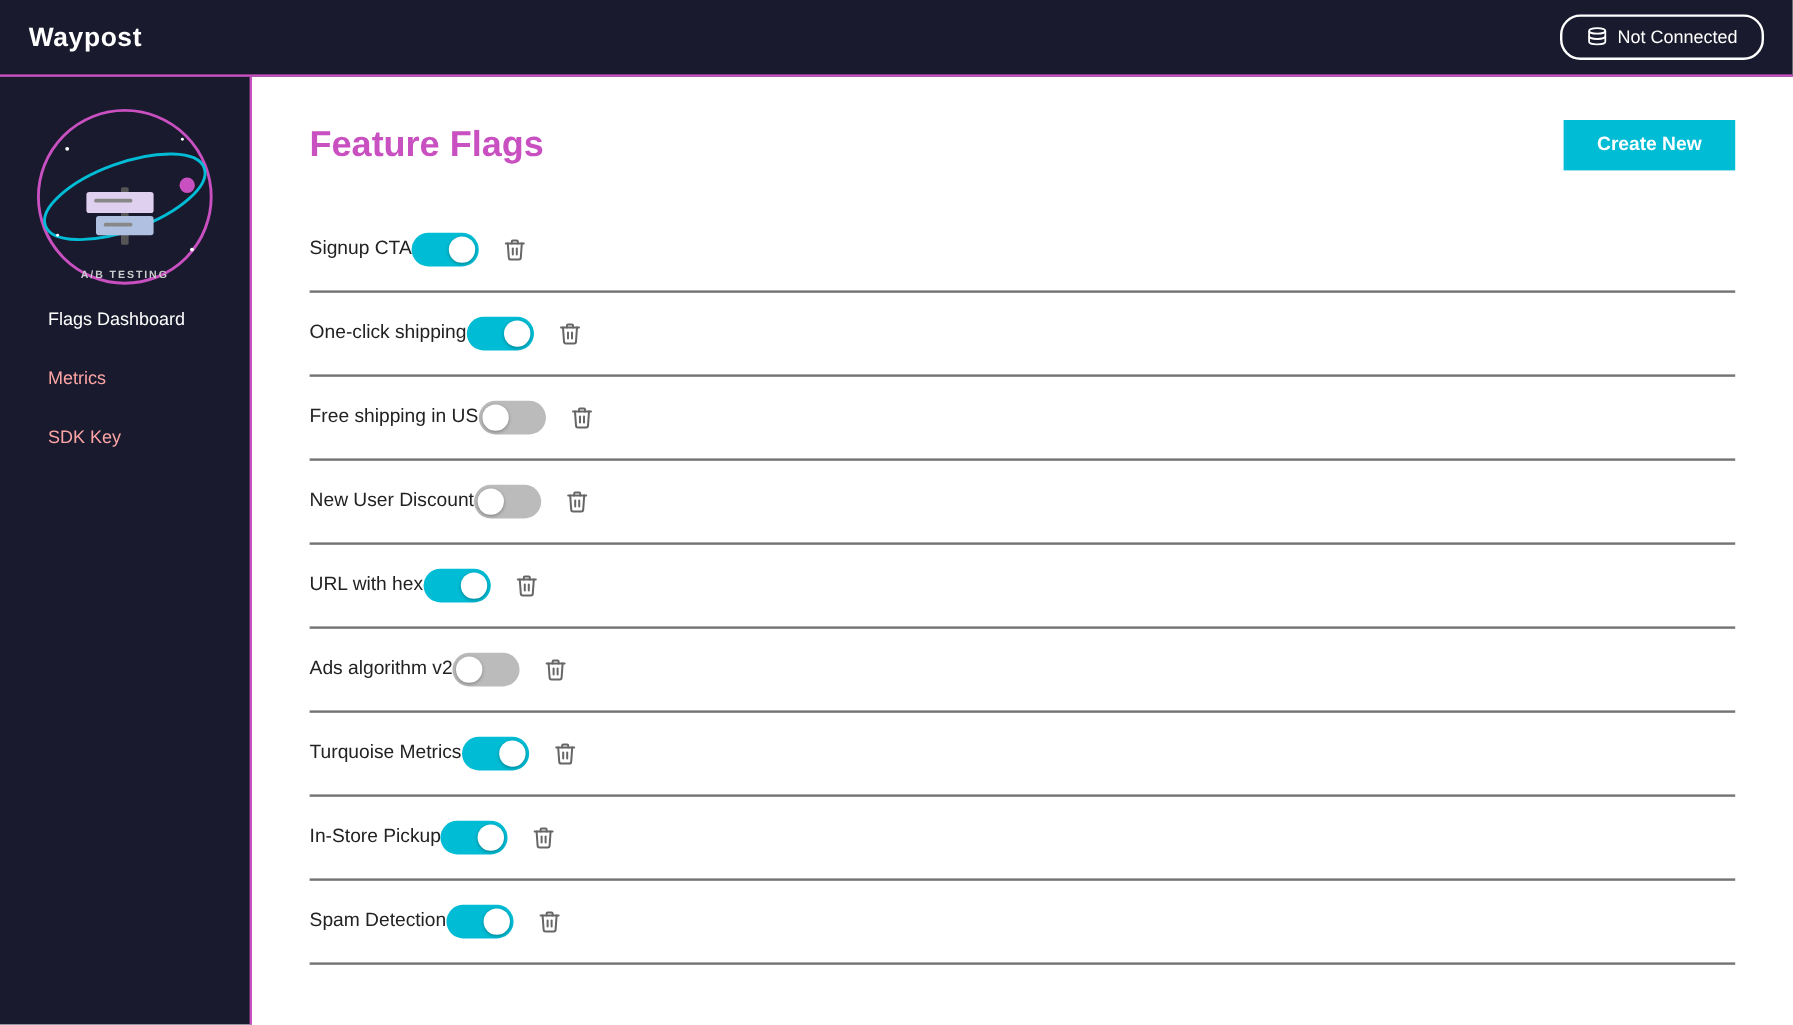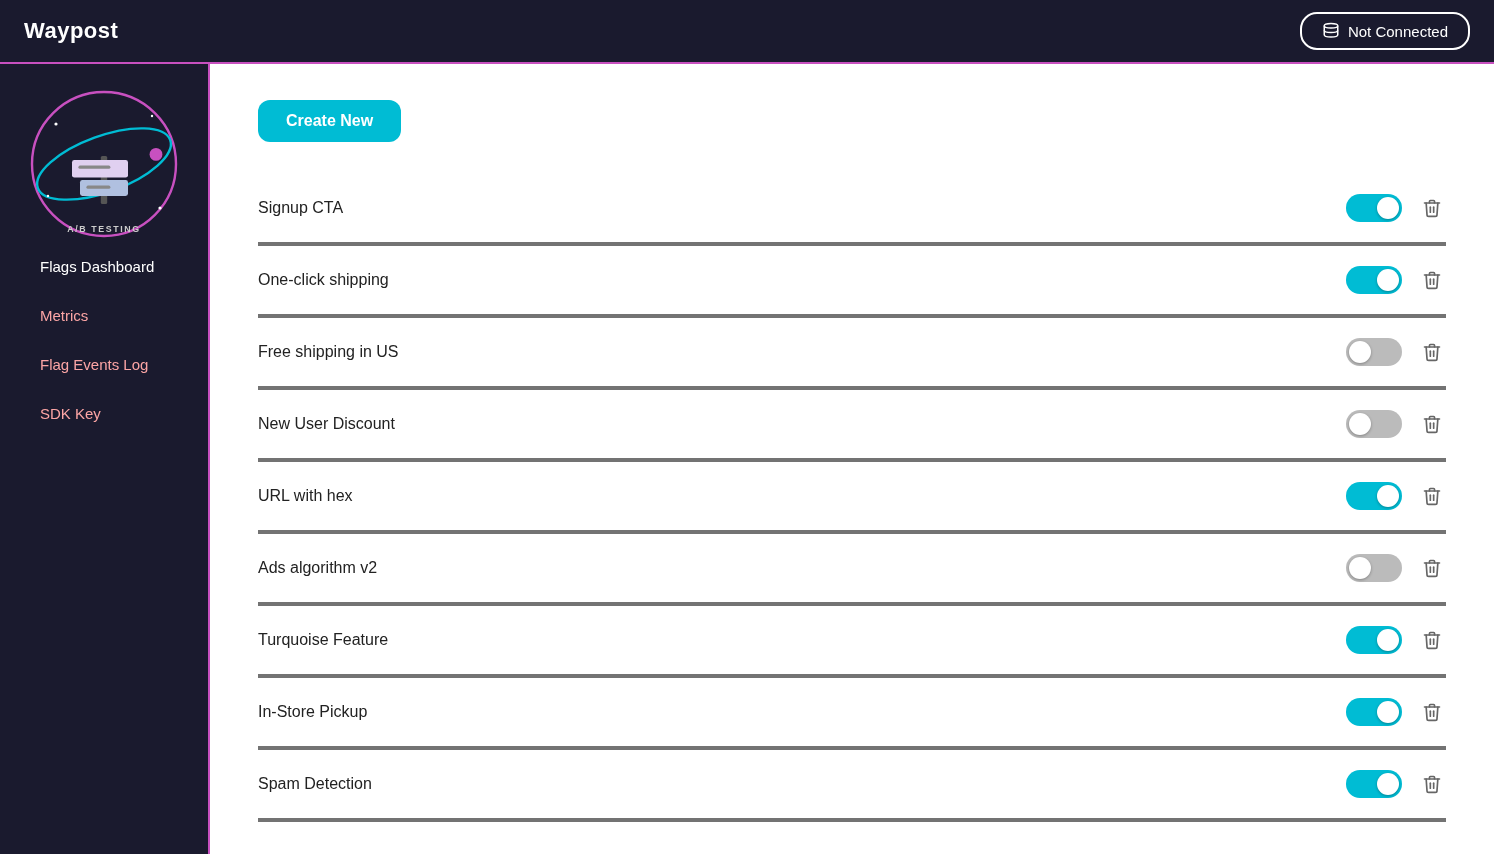--- a/index.html
+++ b/index.html
@@ -87,37 +87,37 @@
     }
     .page-title {
       color: #c850c0;
       font-size: 30px;
       font-weight: 600;
     }
     .create-new-btn {
       background: #00bcd4;
       color: #fff;
       border: none;
-      border-radius: 12px;
+      border-radius: 0;
       padding: 12px 28px;
       font-size: 16px;
       font-weight: 600;
       cursor: pointer;
     }
 
     
     .flag-list {
       width: 100%;
     }
     .flag-row {
       display: flex;
       align-items: center;
-      justify-content: space-between;
+      justify-content: flex-start;
       padding: 20px 0;
-      border-bottom: 4px solid #737373;
+      border-bottom: 2px solid #737373;
     }
     .flag-name {
       font-size: 16px;
       color: #222;
       font-weight: 400;
     }
     .flag-controls {
       display: flex;
       align-items: center;
       gap: 16px;
@@ -214,30 +214,28 @@
     </svg>
 
     <div class="sidebar-nav">
       <button class="sidebar-item active">
         <span>Flags Dashboard</span>
       </button>
       <button class="sidebar-item">
         <span>Metrics</span>
       </button>
       <button class="sidebar-item">
-        <span>Flag Events Log</span>
-      </button>
-      <button class="sidebar-item">
         <span>SDK Key</span>
       </button>
     </div>
   </nav>
 
   <main class="main">
     <div class="page-header">
+      <h1 class="page-title">Feature Flags</h1>
       <button class="create-new-btn">Create New</button>
     </div>
 
     <div class="flag-list" id="flag-list-container">
     <div class="flag-row">
           <span class="flag-name">Signup CTA</span>
           <div class="flag-controls">
             <label class="toggle"><input type="checkbox" checked="" style=""><div class="toggle-track on">
                 <div class="toggle-thumb"></div>
               </div></label>
@@ -331,21 +329,21 @@
       <polyline points="3 6 5 6 21 6"></polyline>
       <path d="M19 6l-1 14a2 2 0 0 1-2 2H8a2 2 0 0 1-2-2L5 6"></path>
       <path d="M10 11v6"></path>
       <path d="M14 11v6"></path>
       <path d="M9 6V4a1 1 0 0 1 1-1h4a1 1 0 0 1 1 1v2"></path>
     </svg>
             </button>
           </div>
         </div>
         <div class="flag-row">
-          <span class="flag-name">Turquoise Feature</span>
+          <span class="flag-name">Turquoise Metrics</span>
           <div class="flag-controls">
             <label class="toggle"><input type="checkbox" checked="" style=""><div class="toggle-track on">
                 <div class="toggle-thumb"></div>
               </div></label>
             <button class="delete-btn">
               <svg width="20" height="20" viewBox="0 0 24 24" fill="none" stroke="#666" stroke-width="2" stroke-linecap="round" stroke-linejoin="round">
       <polyline points="3 6 5 6 21 6"></polyline>
       <path d="M19 6l-1 14a2 2 0 0 1-2 2H8a2 2 0 0 1-2-2L5 6"></path>
       <path d="M10 11v6"></path>
       <path d="M14 11v6"></path>

